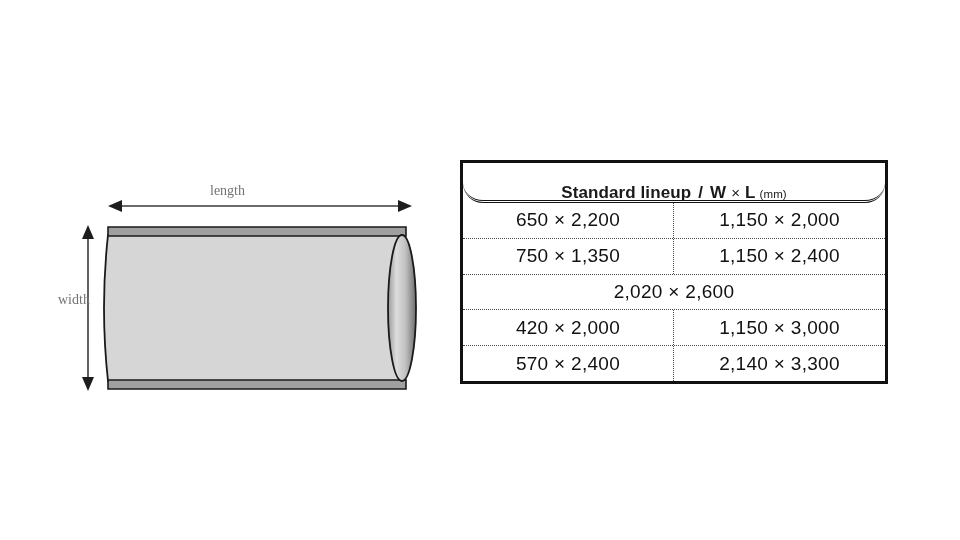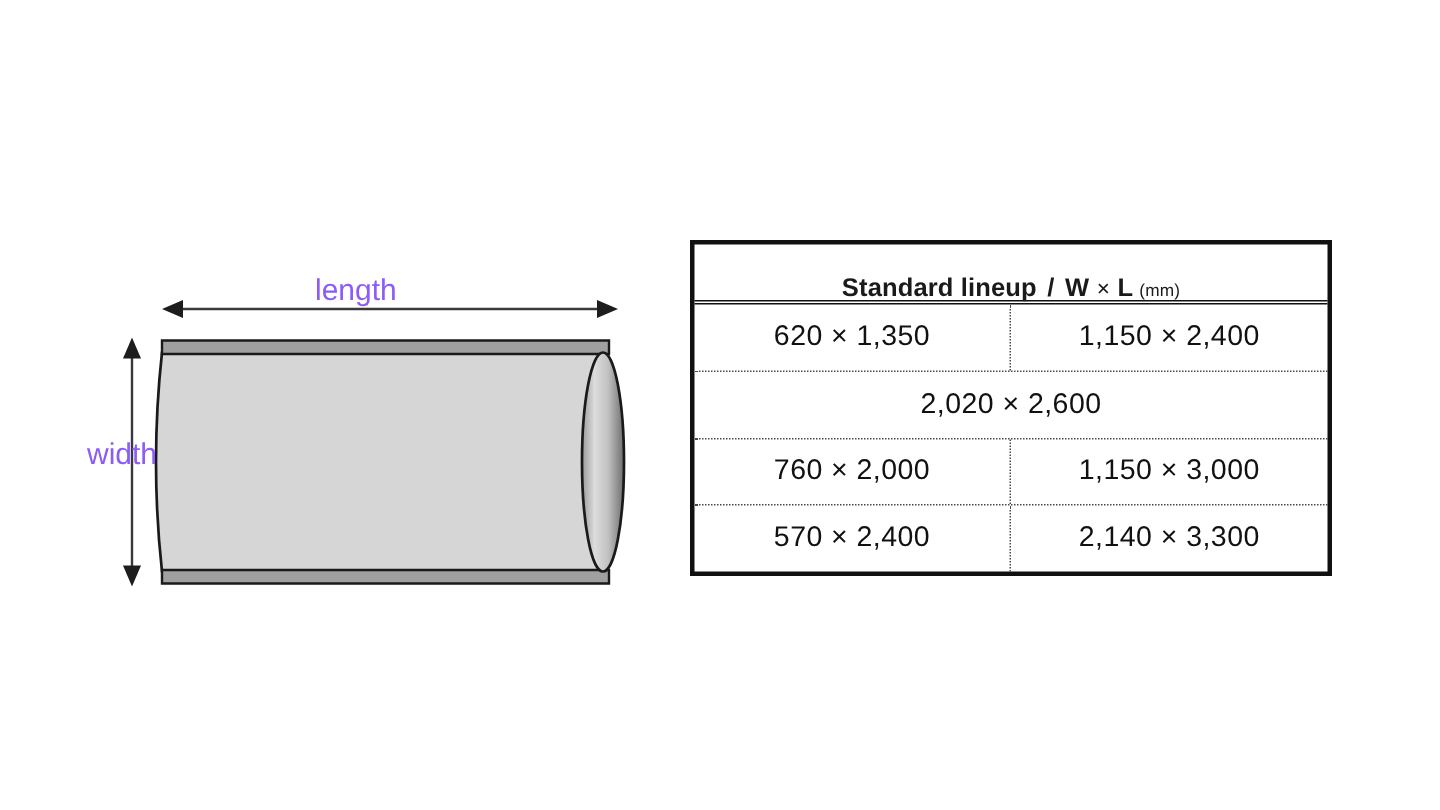--- a/index.html
+++ b/index.html
@@ -13,23 +13,23 @@
   }
 
   #stage { position:absolute; left:0; top:0; width:960px; height:540px; }
 
   
   #diagram { position:absolute; left:20px; top:165px; width:420px; height:235px; }
   #diagram svg { display:block; }
 
   .dim-label {
     position:absolute;
-    font-family:Liberation Sans, sans-serif;
-    font-size:20px;
-    color:#8b5cf6;
+    font-family:Liberation Serif, serif;
+    font-size:14px;
+    color:#737373;
     white-space:nowrap;
   }
   #label-length { left:210px; top:183px; }
   #label-width  { left:38px;  top:292px;margin-left:20px; }
 
   
   #spec-table {
     position:absolute;
     left:460px; top:160px;
     width:428px; height:224px;
@@ -37,20 +37,21 @@
     background:#ffffff;
   }
 
   .tbl-header {
     height:40px;
     border-bottom:3px double #111111;
     display:flex;
     align-items:center;
     justify-content:center;
     position:relative;
+    border-radius:20px;
   }
   .tbl-header-inner {
     display:flex;
     align-items:baseline;
     gap:0;
     font-size:17px;
     letter-spacing:0.1px;
   }
   .hdr-strong { font-weight:bold; }
   .hdr-slash  { font-weight:bold; padding:0 7px; }
@@ -136,32 +137,36 @@
         <span class="hdr-slash">/</span>
         <span class="hdr-strong">W</span>
         <span class="hdr-times">×</span>
         <span class="hdr-strong">L</span>
         <span class="hdr-unit">(mm)</span>
       </div>
     </div>
 
     <div class="tbl-body">
 
+      <div class="tbl-row">
+        <div class="tbl-cell left-col">650 × 2,200</div>
+        <div class="tbl-cell">1,150 × 2,000</div>
+      </div>
 
       <div class="tbl-row">
-        <div class="tbl-cell left-col">620 × 1,350</div>
+        <div class="tbl-cell left-col">750 × 1,350</div>
         <div class="tbl-cell">1,150 × 2,400</div>
       </div>
 
       <div class="tbl-row">
         <div class="tbl-cell">2,020 × 2,600</div>
       </div>
 
       <div class="tbl-row">
-        <div class="tbl-cell left-col">760 × 2,000</div>
+        <div class="tbl-cell left-col">420 × 2,000</div>
         <div class="tbl-cell">1,150 × 3,000</div>
       </div>
 
       <div class="tbl-row">
         <div class="tbl-cell left-col">570 × 2,400</div>
         <div class="tbl-cell">2,140 × 3,300</div>
       </div>
 
     </div>
   </div>

